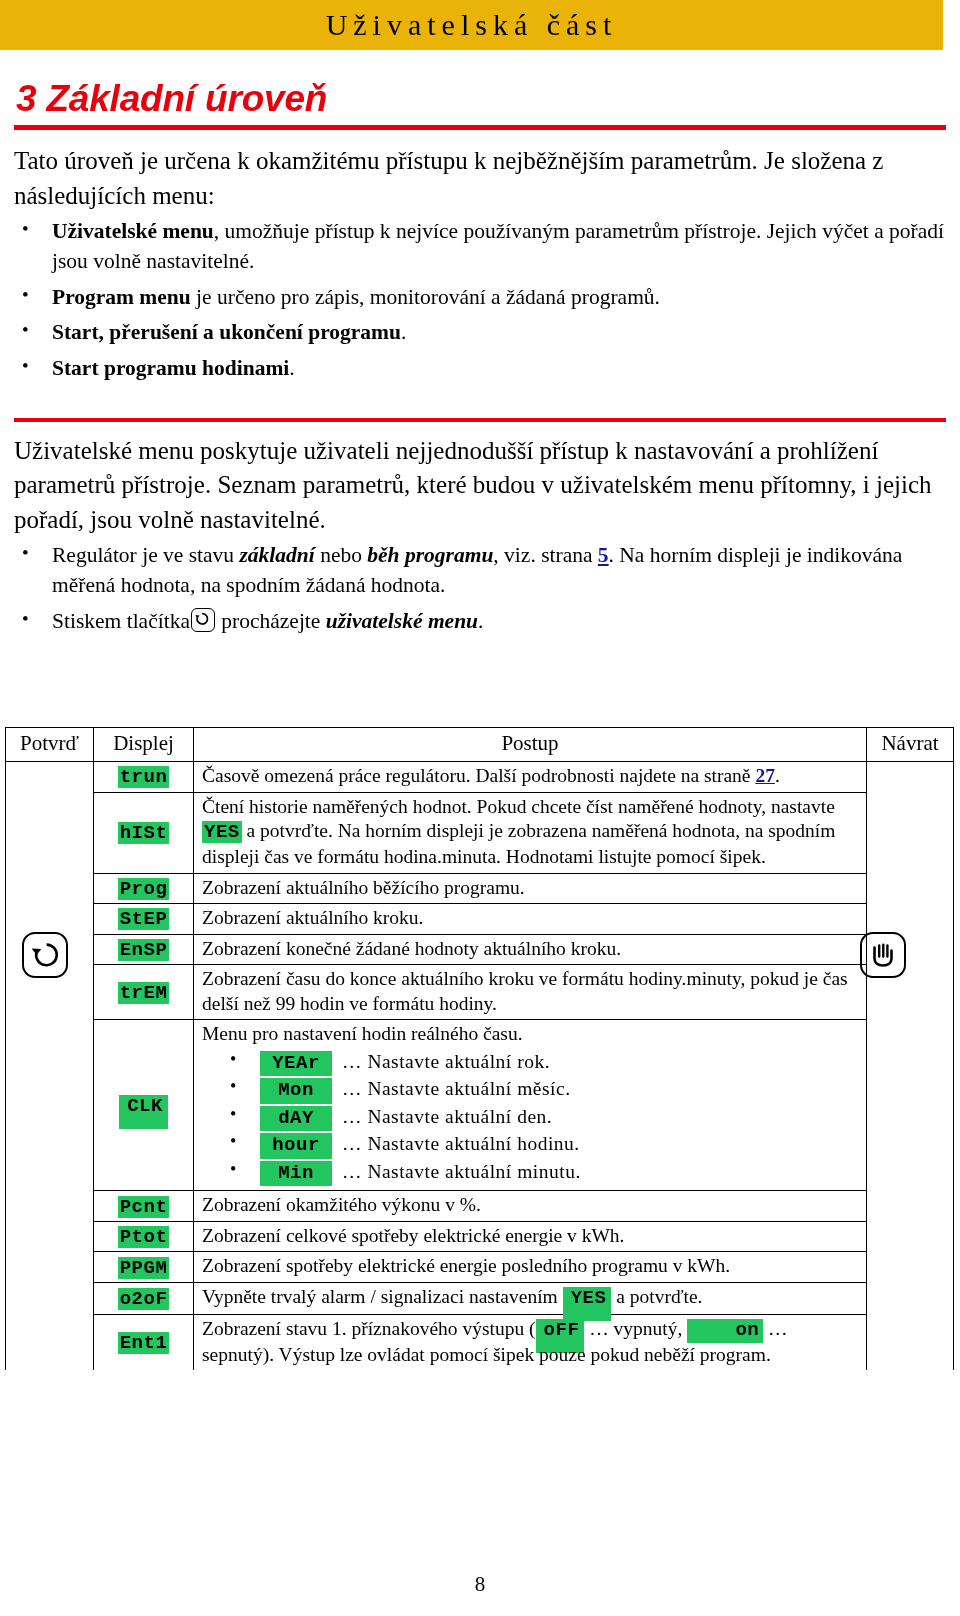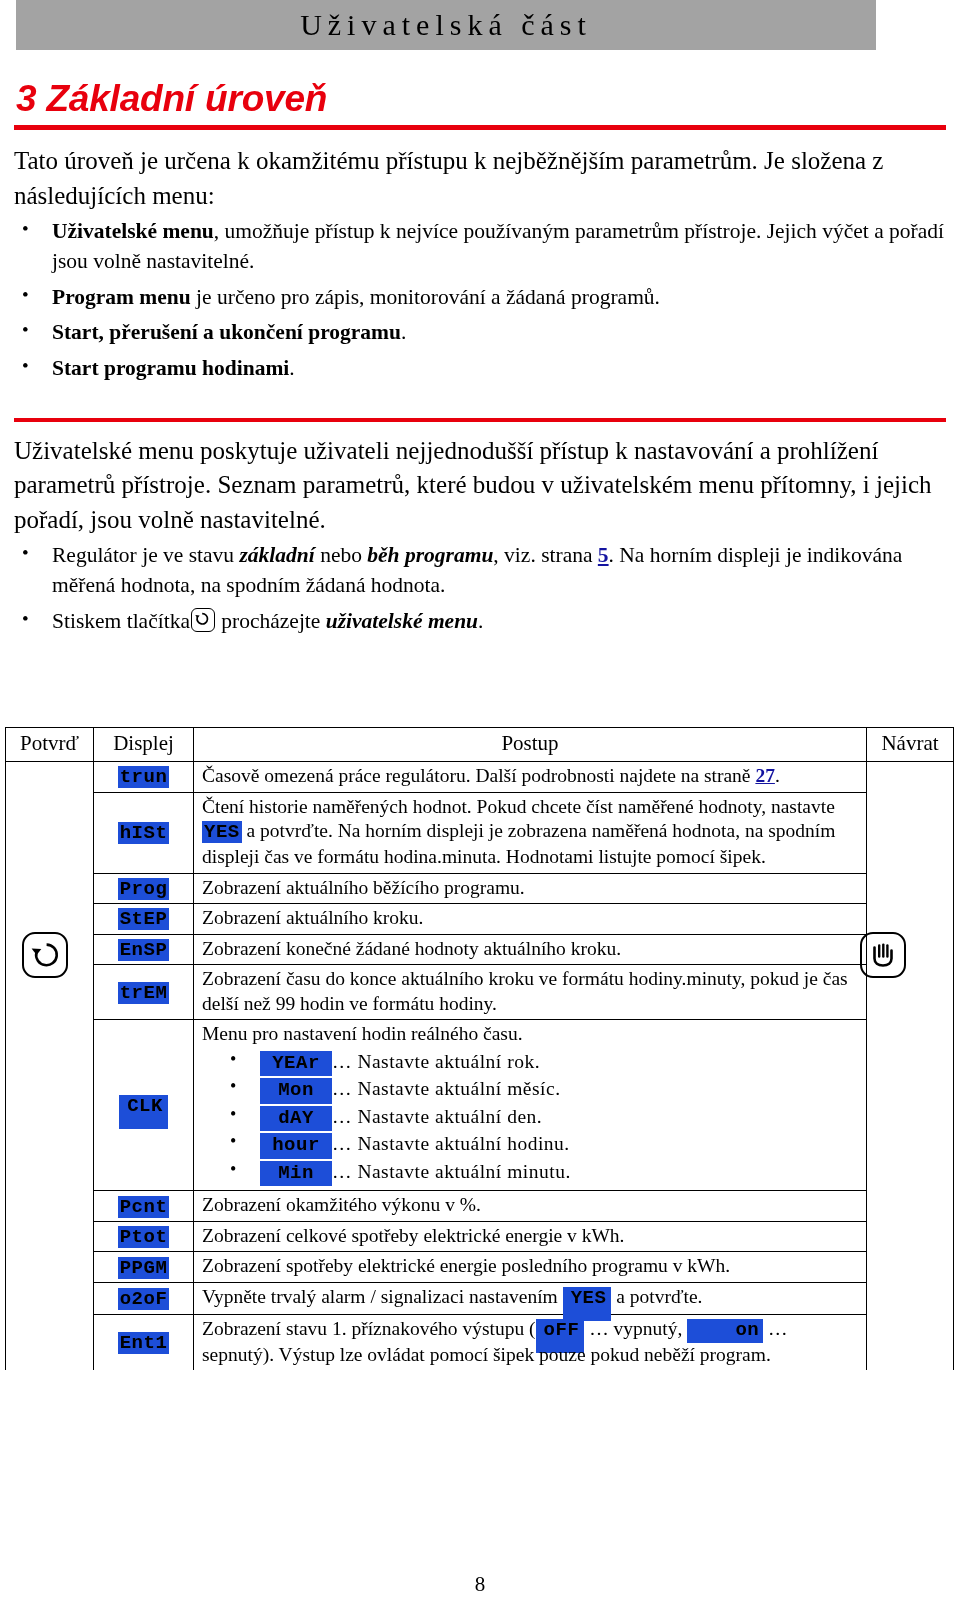--- a/index.html
+++ b/index.html
@@ -12,24 +12,24 @@
     height: 1616px;
     position: relative;
     font-family: "Liberation Serif", "DejaVu Serif", serif;
     color: #000000;
     overflow: hidden;
   }
 
   
   .page-header {
     position: absolute;
-    left: 16px; top: 0;
-    width: 860px;
+    left: 0; top: 0;
+    width: 943px;
     height: 50px;
-    background: #a3a3a3;
+    background: #eab308;
     display: flex;
     align-items: center;
     justify-content: center;
   }
   .page-header-title {
     font-family: "Liberation Serif", "DejaVu Serif", serif;
     font-size: 30px;
     letter-spacing: 6px;
     color: #000;
   }
@@ -172,21 +172,21 @@
     line-height: 1.26;
     padding: 2px 8px 3px 8px;
   }
   table.proc tbody tr:last-child td { border-bottom: none; }
 
   
   .code {
     font-family: "Liberation Mono", "DejaVu Sans Mono", monospace;
     font-weight: bold;
     font-size: 19px;
-    background: #1d4ed8;
+    background: #22c55e;
     color: #000;
     padding: 0 2px;
     white-space: pre;
     letter-spacing: 0.5px;
   }
   .code.fixed {
     display: inline-block;
     width: 72px;
     text-align: center;
     padding: 0;
@@ -206,21 +206,21 @@
     line-height: 1.34;
     margin: 0;
   }
   ul.sub li::before {
     content: "\2022";
     position: absolute;
     left: 28px;
     top: -2px;
     font-size: 18px;
   }
-  .ell { letter-spacing: 0.5px; }
+  .ell { letter-spacing: 0.5px; padding-left: 10px; }
 
   
   .page-number {
     position: absolute;
     left: 0;
     top: 1572px;
     width: 960px;
     text-align: center;
     font-size: 21px;
   }

